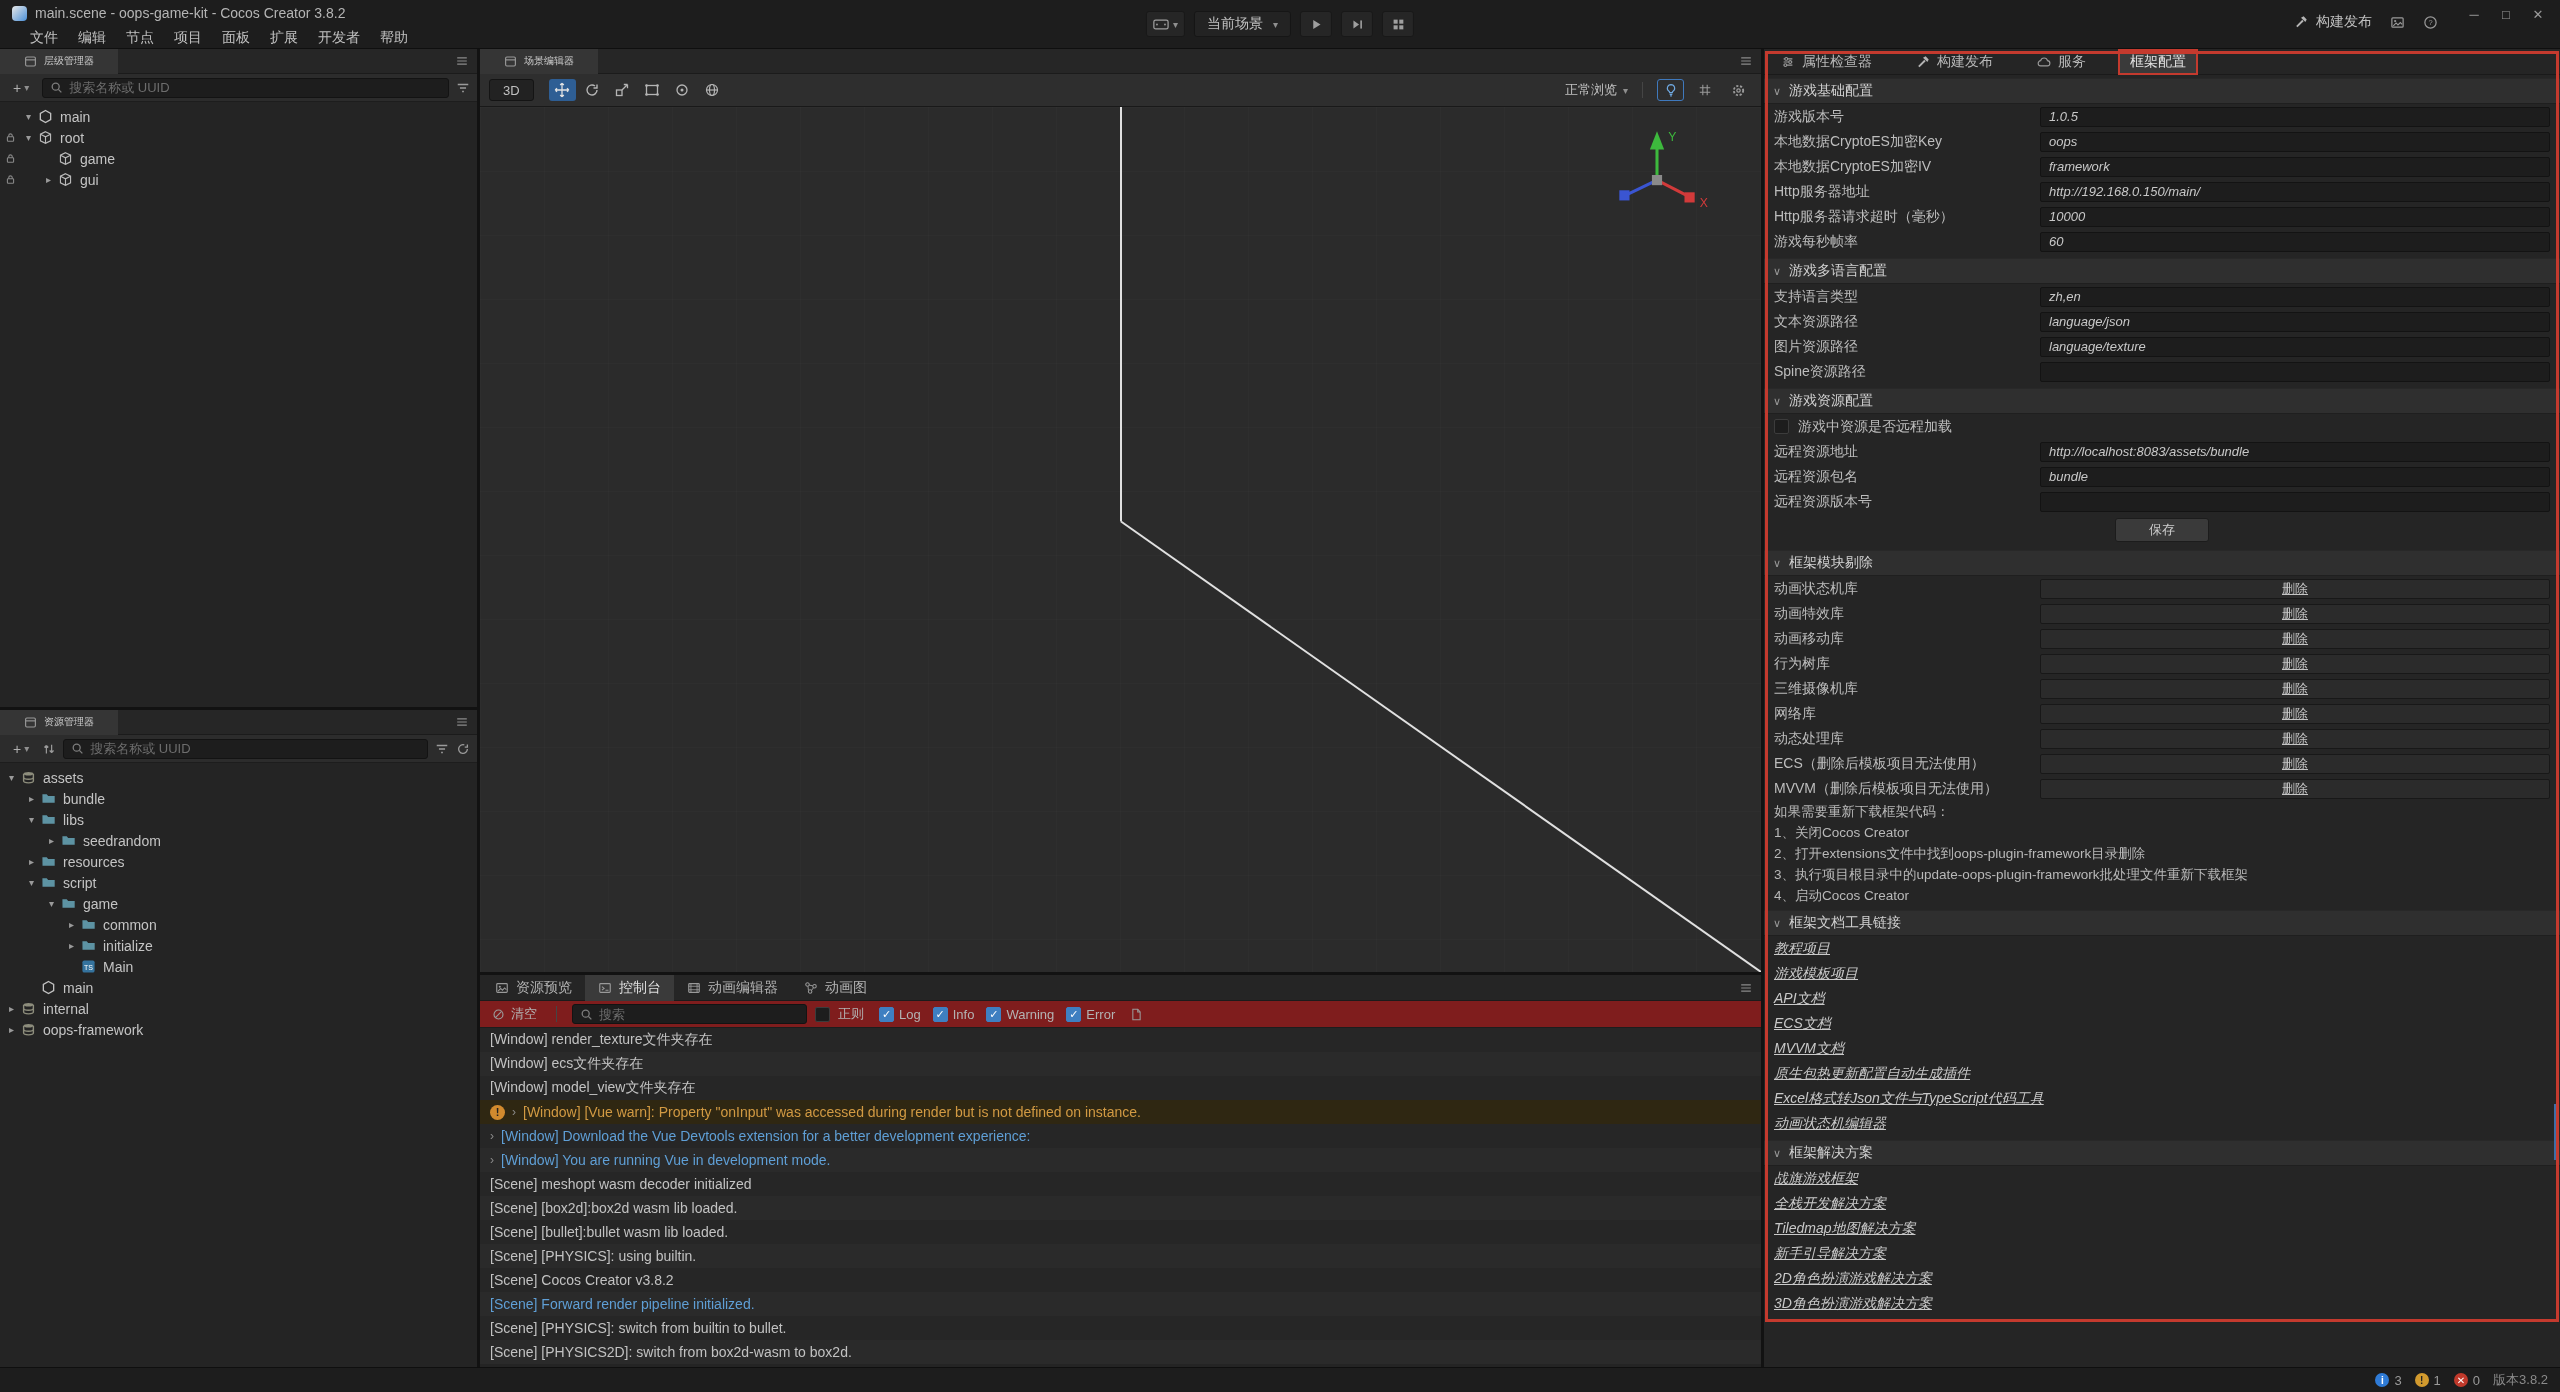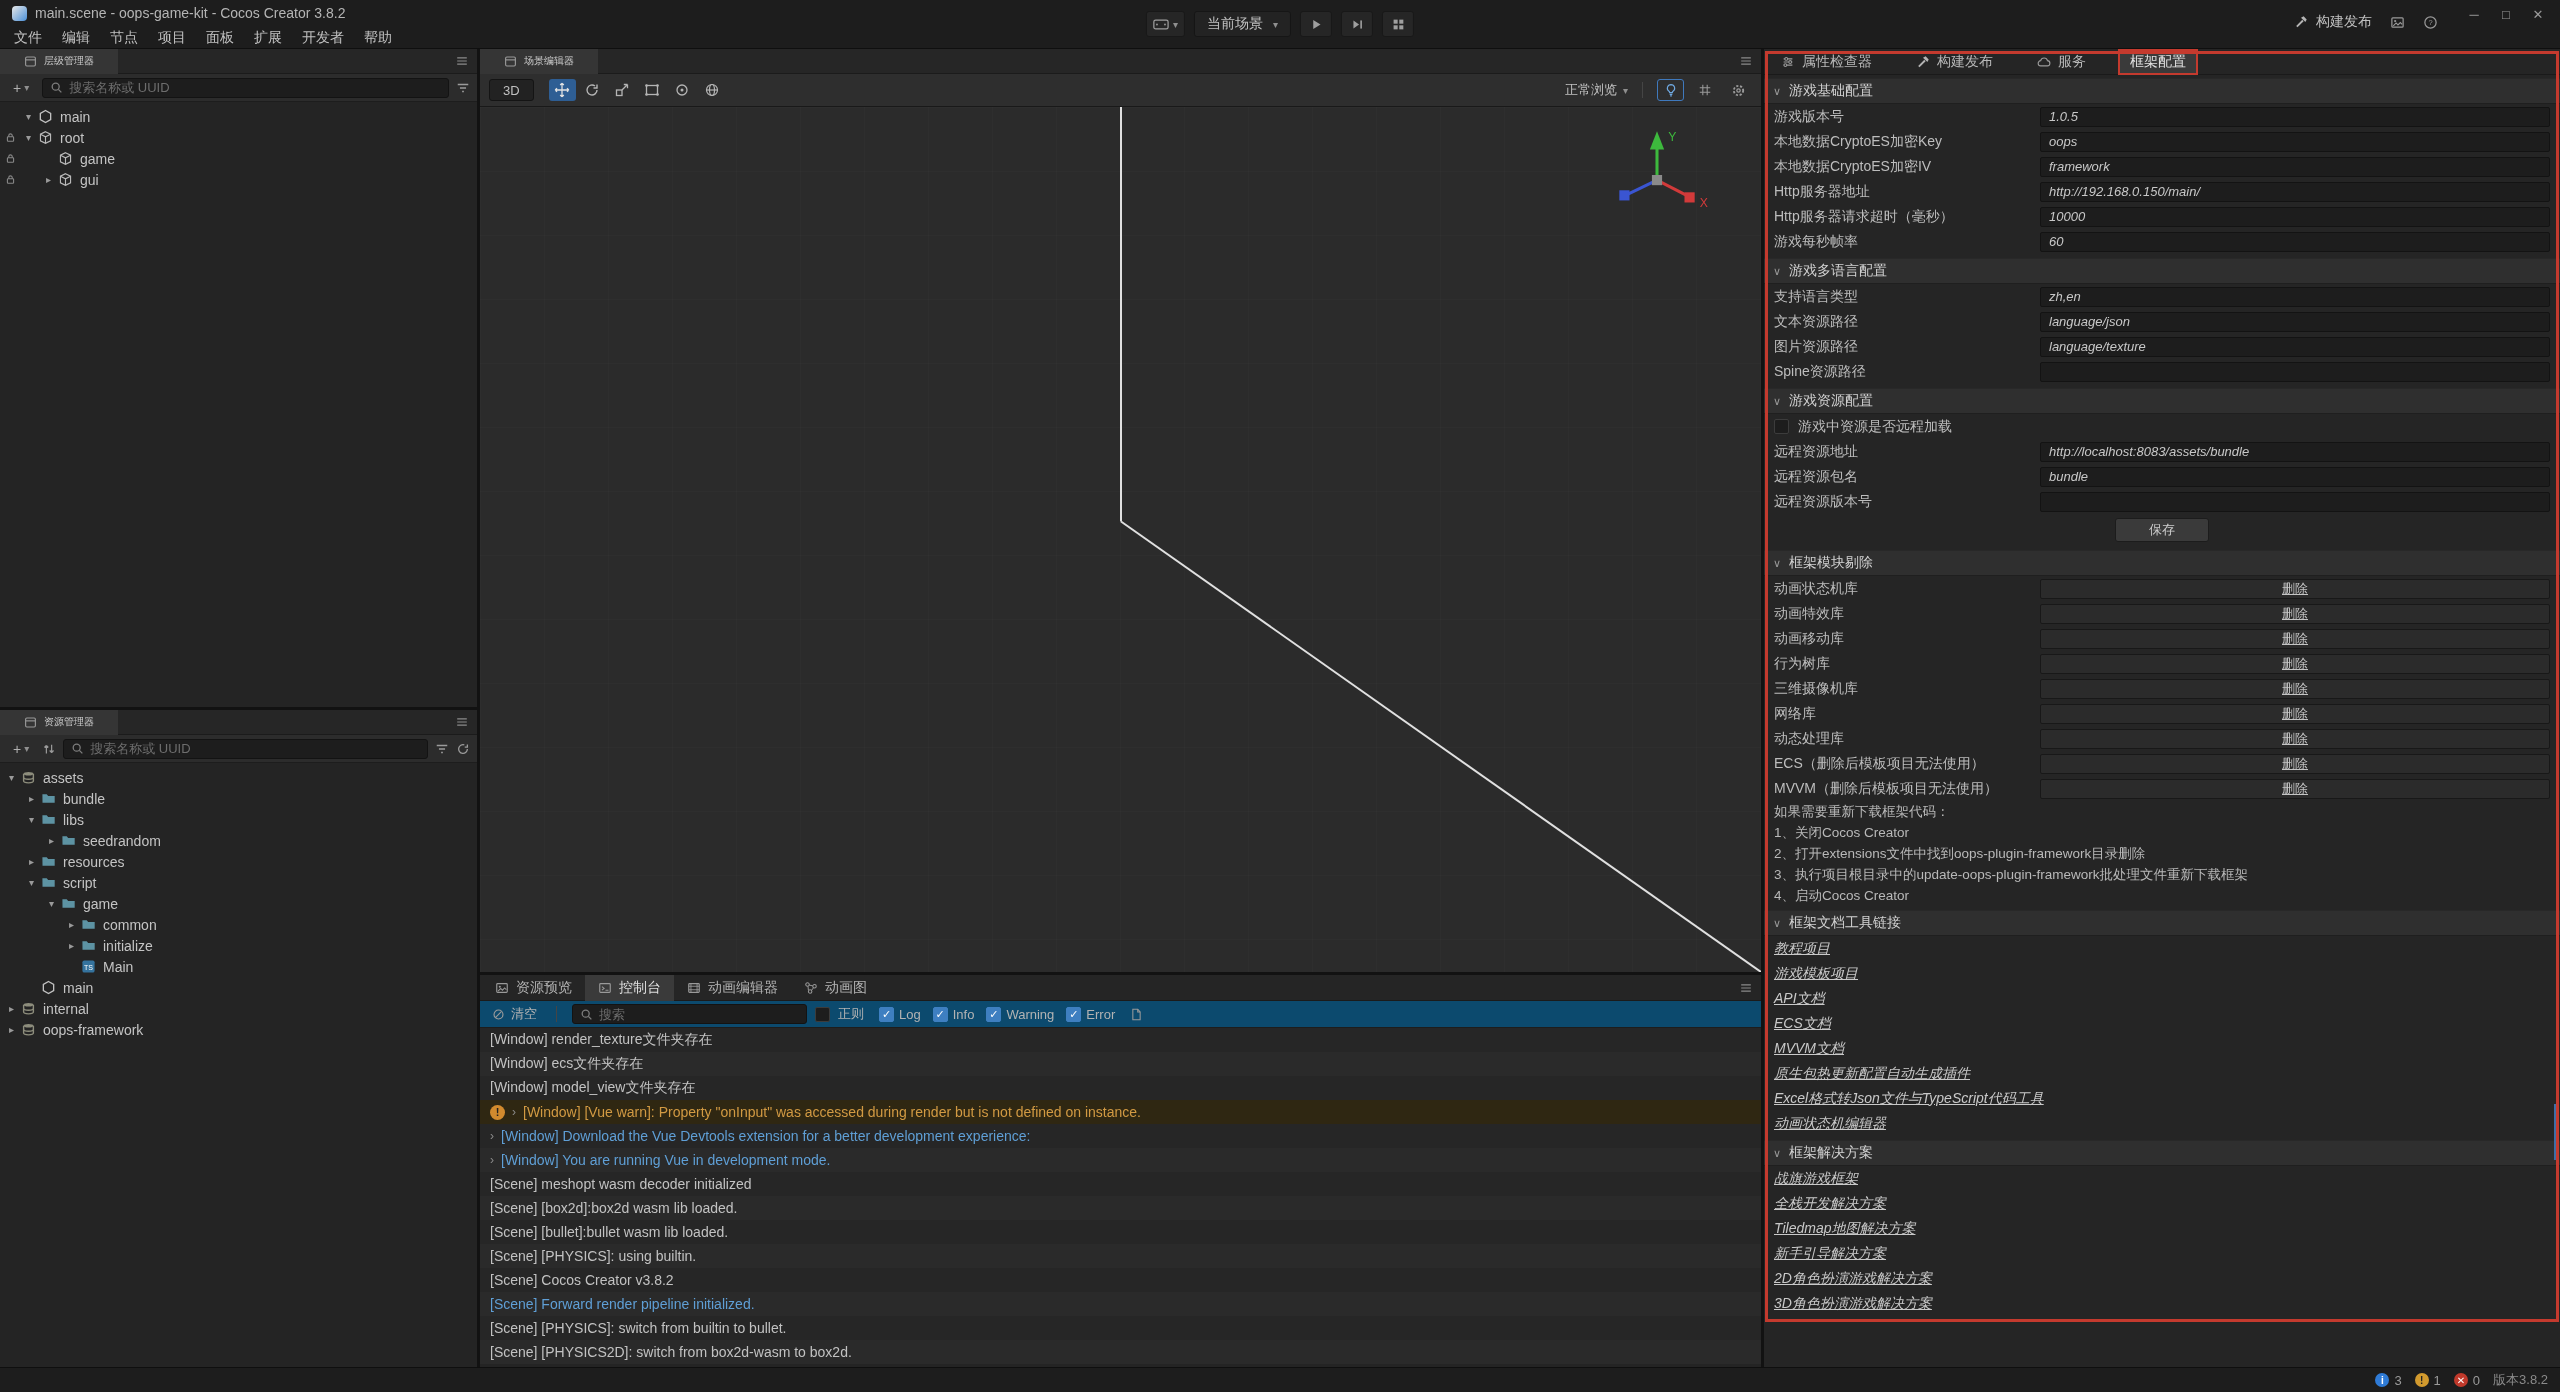--- a/index.html
+++ b/index.html
@@ -5,21 +5,21 @@
   *{margin:0;padding:0;box-sizing:border-box;}
   html,body{width:2560px;height:1392px;overflow:hidden;background:#141414;
     font-family:"Liberation Sans","DejaVu Sans",sans-serif;color:#c8c8c8;}
   #app{width:2560px;height:1392px;display:flex;flex-direction:column;}
   .icon{display:inline-flex;align-items:center;justify-content:center;line-height:0;}
 
   
   .header{height:49px;background:#1d1d1d;position:relative;flex:none;border-bottom:1px solid #0f0f0f;}
   .title-text{position:absolute;left:12px;top:5px;font-size:14px;color:#b5b5b5;display:flex;gap:8px;align-items:center;}
   .logo{width:15px;height:15px;border-radius:4px;background:linear-gradient(135deg,#e8e8e8 0%,#4a90d9 100%);}
-  .menu-bar{position:absolute;left:4px;top:26px;height:22px;display:flex;}
+  .menu-bar{position:absolute;left:20px;top:26px;height:22px;display:flex;}
   .menu-item{padding:0 10px;line-height:22px;font-size:14px;color:#c0c0c0;cursor:default;}
   .center-controls{position:absolute;left:50%;top:9px;transform:translateX(-50%);display:flex;gap:9px;align-items:center;height:30px;}
   .tb-btn{height:26px;min-width:32px;padding:0 6px;display:flex;align-items:center;justify-content:center;gap:4px;background:#262626;border:1px solid #181818;border-radius:3px;color:#b5b5b5;}
   .scene-select{height:26px;padding:0 12px;background:#232323;border:1px solid #161616;border-radius:3px;display:flex;align-items:center;gap:10px;font-size:14px;color:#c0c0c0;}
   .caret{font-size:10px;color:#8f8f8f;}
   .build-area{position:absolute;right:122px;top:13px;display:flex;align-items:center;gap:18px;}
   .build-btn{display:flex;align-items:center;gap:8px;font-size:14px;color:#c0c0c0;}
   .win-controls{position:absolute;right:6px;top:4px;display:flex;}
   .win-btn{width:32px;height:20px;display:flex;align-items:center;justify-content:center;color:#9a9a9a;font-size:13px;}
 
@@ -65,21 +65,21 @@
   .viewport{flex:1;position:relative;background:#2b2b2b;overflow:hidden;min-height:0;
     background-image:linear-gradient(rgba(255,255,255,0.015) 1px,transparent 1px),linear-gradient(90deg,rgba(255,255,255,0.015) 1px,transparent 1px);
     background-size:64px 64px;}
   .viewport svg.lines{position:absolute;inset:0;width:100%;height:100%;display:block;}
   .gizmo{position:absolute;top:12px;right:48px;width:112px;height:112px;}
 
   
   .console-tabbar{height:26px;background:#252525;display:flex;align-items:center;flex:none;border-bottom:1px solid #1b1b1b;padding-left:2px;}
   .console-tab{height:26px;display:flex;align-items:center;gap:7px;padding:0 13px;font-size:14px;color:#b3b3b3;}
   .console-tab.active{background:#3a3a3a;color:#dedede;}
-  .console-toolbar{height:27px;background:#0c4a6e;display:flex;align-items:center;gap:8px;padding:0 8px;flex:none;border-bottom:1px solid #1d1d1d;}
+  .console-toolbar{height:27px;background:#7f1d1d;display:flex;align-items:center;gap:8px;padding:0 8px;flex:none;border-bottom:1px solid #1d1d1d;}
   .clear-btn{display:flex;align-items:center;gap:6px;font-size:13px;color:#b3b3b3;padding:0 4px;}
   .console-search{width:235px;flex:none;}
   .chk{width:15px;height:15px;flex:none;border-radius:2px;background:#1d1d1d;border:1px solid #3c3c3c;display:inline-flex;align-items:center;justify-content:center;font-size:11px;color:#fff;}
   .chk.on{background:#3e7fc1;border-color:#3e7fc1;}
   .chk-label{font-size:13px;color:#b3b3b3;margin-right:7px;}
   .filters{display:flex;align-items:center;gap:5px;}
   .log-list{flex:1;overflow:hidden;font-size:14px;}
   .log-row{height:24px;display:flex;align-items:center;padding-left:10px;gap:7px;color:#c2c2c2;white-space:nowrap;}
   .log-row:nth-child(odd){background:#262626;}
   .log-row:nth-child(even){background:#2a2a2a;}

